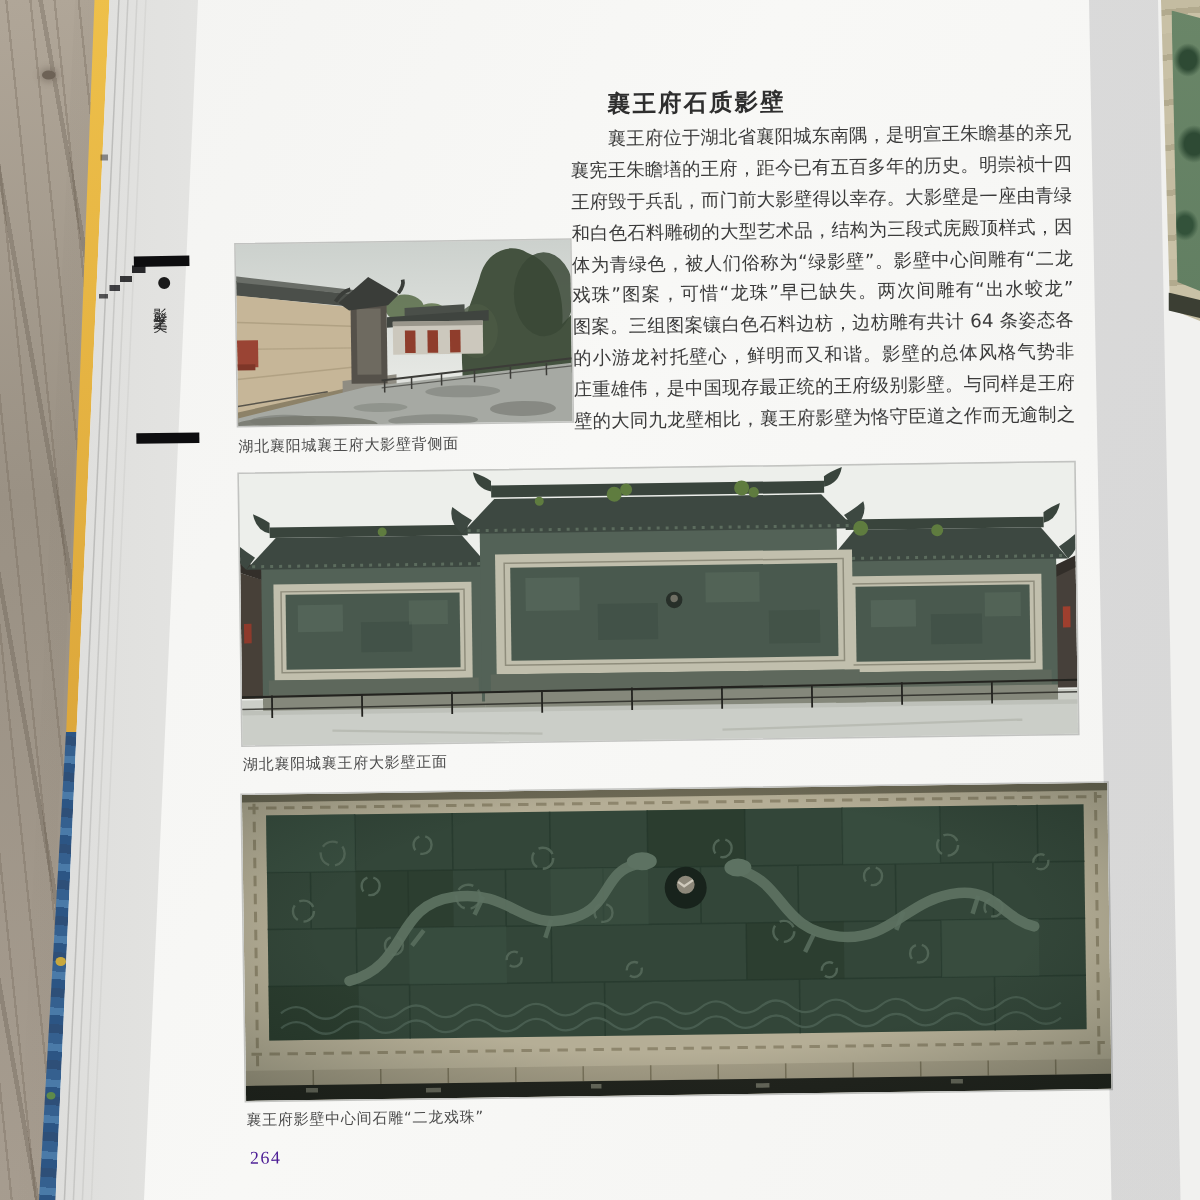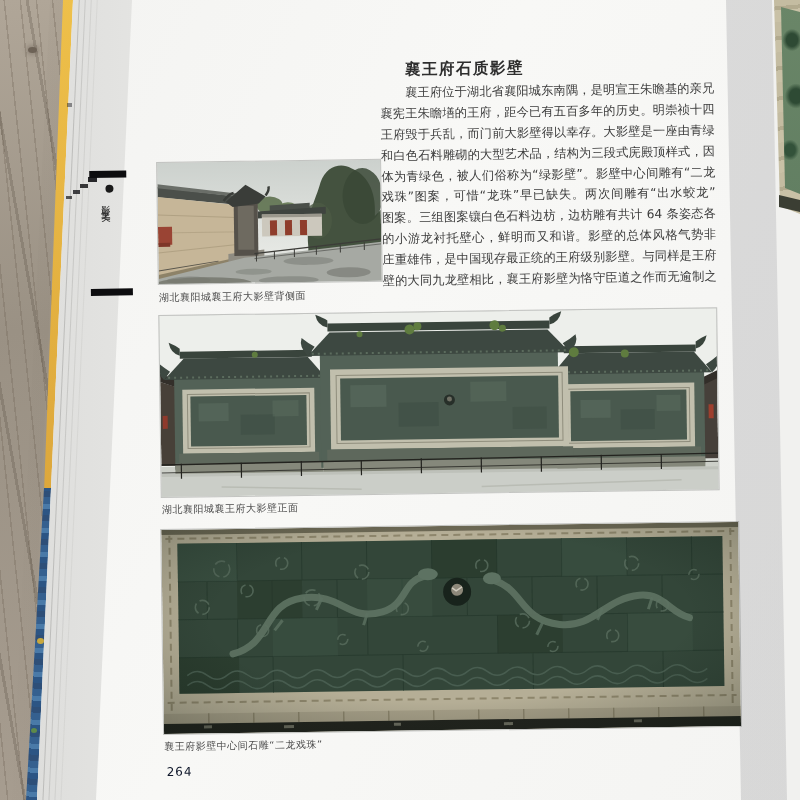--- a/index.html
+++ b/index.html
@@ -84,21 +84,21 @@
   .body-line.indent{padding-left:25px;}
   .figure{position:absolute;outline:1px solid rgba(40,44,40,.25);overflow:hidden;background:#dfe1dd;}
   .fig1{left:166px;top:163px;width:223px;height:121px;}
   .fig2{left:166px;top:316px;width:557px;height:181px;}
   .fig3{left:165px;top:530px;width:577px;height:204px;}
   .figure svg{display:block;width:100%;height:100%;}
   .caption{position:absolute;font-size:10px;color:#4b4b4b;letter-spacing:.5px;}
   .cap1{left:166px;top:291px;}
   .cap2{left:166px;top:503px;}
   .cap3{left:165px;top:740px;}
-  .page-number{position:absolute;left:167px;top:765px;font-size:12px;color:#0f172a;letter-spacing:1px;}
+  .page-number{position:absolute;left:167px;top:765px;font-size:12px;color:#4c1d95;letter-spacing:1px;font-family:Liberation Serif, serif;}
 </style>
 </head>
 <body>
 
 <div class="desk">
   <div class="desk-grain1"></div>
   <div class="desk-grain2"></div>
   <div class="desk-knot"></div>
   <div class="desk-shadow"></div>
 </div>

